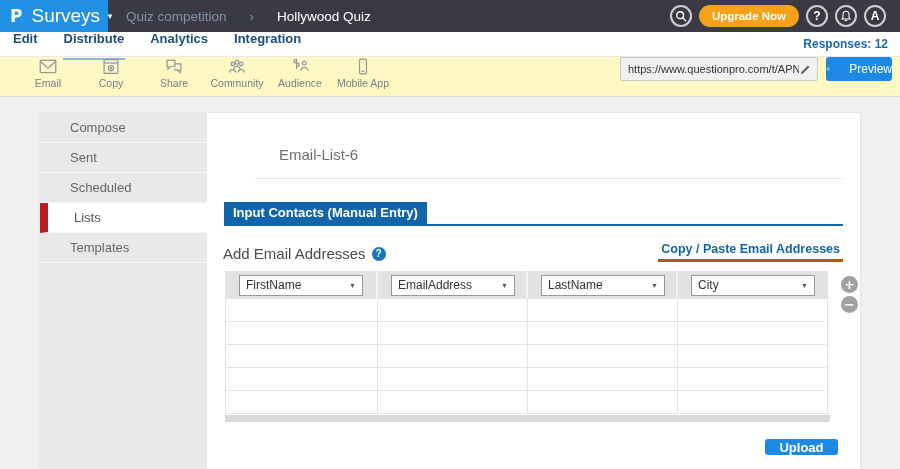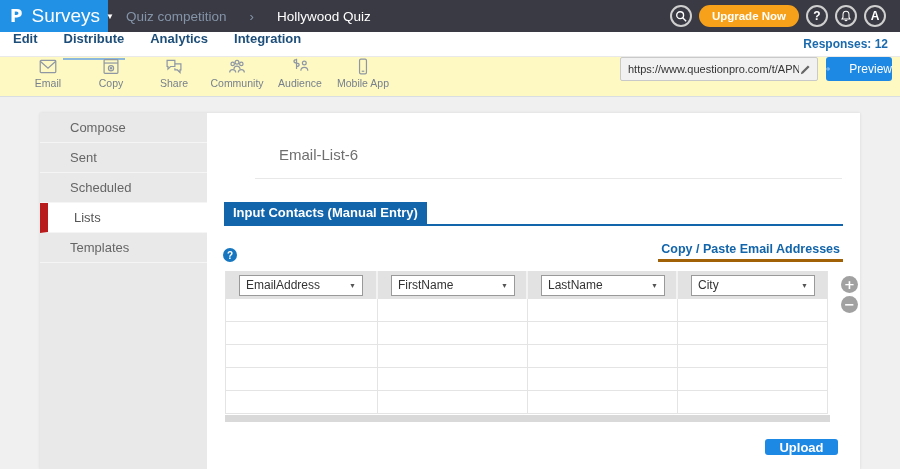--- a/index.html
+++ b/index.html
@@ -222,37 +222,38 @@
     <div class="main">
       <div class="list-title">Email-List-6</div>
       <div class="divider"></div>
 
       <div class="tabs">
         <span class="tab active">Input Contacts (Manual Entry)</span>
       </div>
 
       <div class="section-row">
         <span class="section-title">
+          <span>Add Email Addresses</span>
           <span class="help-badge">?</span>
         </span>
         <span class="copy-link">Copy / Paste Email Addresses</span>
       </div>
 
       <div class="table-zone">
         <div class="grid-table">
           <div class="g-head">
             <div class="g-head-cell">
               <div class="fake-select">
-                <span>EmailAddress</span>
+                <span>FirstName</span>
                 <span class="sel-caret">▼</span>
               </div>
             </div>
             <div class="g-head-cell">
               <div class="fake-select">
-                <span>FirstName</span>
+                <span>EmailAddress</span>
                 <span class="sel-caret">▼</span>
               </div>
             </div>
             <div class="g-head-cell">
               <div class="fake-select">
                 <span>LastName</span>
                 <span class="sel-caret">▼</span>
               </div>
             </div>
             <div class="g-head-cell">

